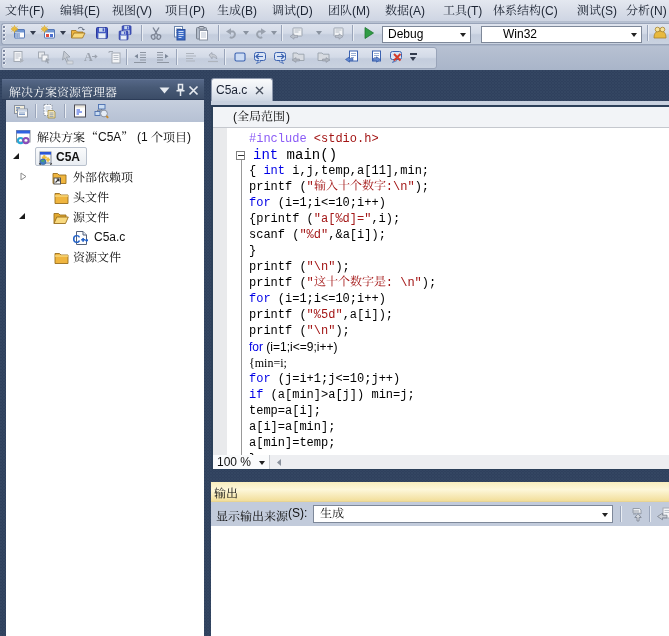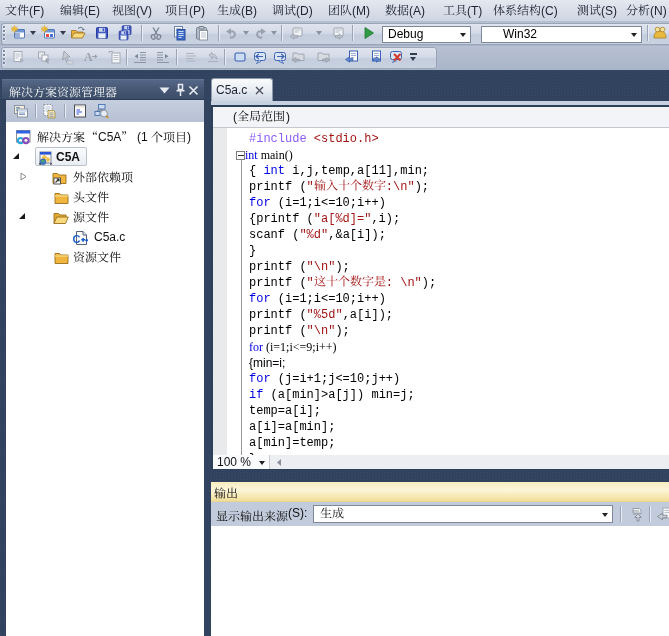--- a/index.html
+++ b/index.html
@@ -476,21 +476,21 @@
         </g>
       </svg></span>
     <span style="position:absolute;left:73px;top:3px">)</span>
   </div>
 <div class="a" style="left:213px;top:128px;width:456px;height:327px;background:#fff;overflow:hidden">
     <div class="a" style="left:0;top:0;width:14px;height:327px;background:#E9EAEC"></div>
     <div class="a" style="left:27.5px;top:32px;width:1px;height:295px;background:#999"></div>
     <div class="a" style="left:23px;top:22.5px;width:9px;height:9px;border:1px solid #808080;background:#fff"></div>
     <div class="a" style="left:24.5px;top:26.5px;width:6px;height:1px;background:#333"></div>
     <div class="a" style="left:36px;top:3px;height:16px;line-height:16px;font-family:'Liberation Mono',monospace;font-size:12px;white-space:pre"><span style="color:#8b5cf6">#include </span><span style="color:#A31515">&lt;stdio.h&gt;</span></div>
-    <div class="a" style="left:32px;top:19px;height:16px;line-height:16px;font-family:Liberation Serif, serif;font-size:12px;white-space:pre"><span style="color:#0000E6">int</span><span style="color:#000"> main()</span></div>
+    <div class="a" style="left:40px;top:19px;height:16px;line-height:16px;font-family:Liberation Mono, monospace;font-size:14px;white-space:pre"><span style="color:#0000E6">int</span><span style="color:#000"> main()</span></div>
     <div class="a" style="left:36px;top:35px;height:16px;line-height:16px;font-family:'Liberation Mono',monospace;font-size:12px;white-space:pre"><span style="color:#000">{ </span><span style="color:#0000E6">int</span><span style="color:#000"> i,j,temp,a[11],min;</span></div>
     <div class="a" style="left:36px;top:51px;height:16px;line-height:16px;font-family:'Liberation Mono',monospace;font-size:12px;white-space:pre"><span style="color:#000">printf (</span><span style="color:#A31515">"</span><svg class="k" width="72.0" height="13" style="vertical-align:-2.0px;" viewBox="0 0 72.0 13">
         <g fill="#A31515" transform="translate(0,10.56) scale(0.0120,-0.0120)">
           <use href="#u8F93" x="0"></use>
           <use href="#u5165" x="1000"></use>
           <use href="#u5341" x="2000"></use>
           <use href="#u4E2A" x="3000"></use>
           <use href="#u6570" x="4000"></use>
           <use href="#u5B57" x="5000"></use>
         </g>
@@ -506,22 +506,22 @@
           <use href="#u5341" x="1000"></use>
           <use href="#u4E2A" x="2000"></use>
           <use href="#u6570" x="3000"></use>
           <use href="#u5B57" x="4000"></use>
           <use href="#u662F" x="5000"></use>
         </g>
       </svg><span style="color:#A31515">: \n"</span><span style="color:#000">);</span></div>
     <div class="a" style="left:36px;top:163px;height:16px;line-height:16px;font-family:'Liberation Mono',monospace;font-size:12px;white-space:pre"><span style="color:#0000E6">for</span><span style="color:#000"> (i=1;i&lt;=10;i++)</span></div>
     <div class="a" style="left:36px;top:179px;height:16px;line-height:16px;font-family:'Liberation Mono',monospace;font-size:12px;white-space:pre"><span style="color:#000">printf (</span><span style="color:#A31515">"%5d"</span><span style="color:#000">,a[i]);</span></div>
     <div class="a" style="left:36px;top:195px;height:16px;line-height:16px;font-family:'Liberation Mono',monospace;font-size:12px;white-space:pre"><span style="color:#000">printf (</span><span style="color:#A31515">"\n"</span><span style="color:#000">);</span></div>
-    <div class="a" style="left:36px;top:211px;height:16px;line-height:16px;font-family:Liberation Serif, serif;font-size:12px;white-space:pre"><span style="color:#0000E6">for</span><span style="color:#000"> (i=1;i&lt;=9;i++)</span></div>
-    <div class="a" style="left:36px;top:227px;height:16px;line-height:16px;font-family:Liberation Sans, sans-serif;font-size:12px;white-space:pre"><span style="color:#000">{min=i;</span></div>
+    <div class="a" style="left:36px;top:211px;height:16px;line-height:16px;font-family:Liberation Sans, sans-serif;font-size:12px;white-space:pre"><span style="color:#0000E6">for</span><span style="color:#000"> (i=1;i&lt;=9;i++)</span></div>
+    <div class="a" style="left:36px;top:227px;height:16px;line-height:16px;font-family:Liberation Serif, serif;font-size:12px;white-space:pre"><span style="color:#000">{min=i;</span></div>
     <div class="a" style="left:36px;top:243px;height:16px;line-height:16px;font-family:'Liberation Mono',monospace;font-size:12px;white-space:pre"><span style="color:#0000E6">for</span><span style="color:#000"> (j=i+1;j&lt;=10;j++)</span></div>
     <div class="a" style="left:36px;top:259px;height:16px;line-height:16px;font-family:'Liberation Mono',monospace;font-size:12px;white-space:pre"><span style="color:#0000E6">if</span><span style="color:#000"> (a[min]&gt;a[j]) min=j;</span></div>
     <div class="a" style="left:36px;top:275px;height:16px;line-height:16px;font-family:'Liberation Mono',monospace;font-size:12px;white-space:pre"><span style="color:#000">temp=a[i];</span></div>
     <div class="a" style="left:36px;top:291px;height:16px;line-height:16px;font-family:'Liberation Mono',monospace;font-size:12px;white-space:pre"><span style="color:#000">a[i]=a[min];</span></div>
     <div class="a" style="left:36px;top:307px;height:16px;line-height:16px;font-family:'Liberation Mono',monospace;font-size:12px;white-space:pre"><span style="color:#000">a[min]=temp;</span></div>
     <div class="a" style="left:36px;top:323px;height:16px;line-height:16px;font-family:'Liberation Mono',monospace;font-size:12px;white-space:pre"><span style="color:#000">}</span></div>
   </div>
 <div class="a" style="left:213px;top:455px;width:456px;height:15px;background:#EDEEF1;border-bottom:1px solid #2C4059">
     <div style="position:absolute;left:0;top:0;width:57px;height:14px;background:#FAFBFC;border-right:1px solid #C8CBD0;font-size:12px;color:#111">
       <span style="position:absolute;left:4px;top:0px">100 %</span>

